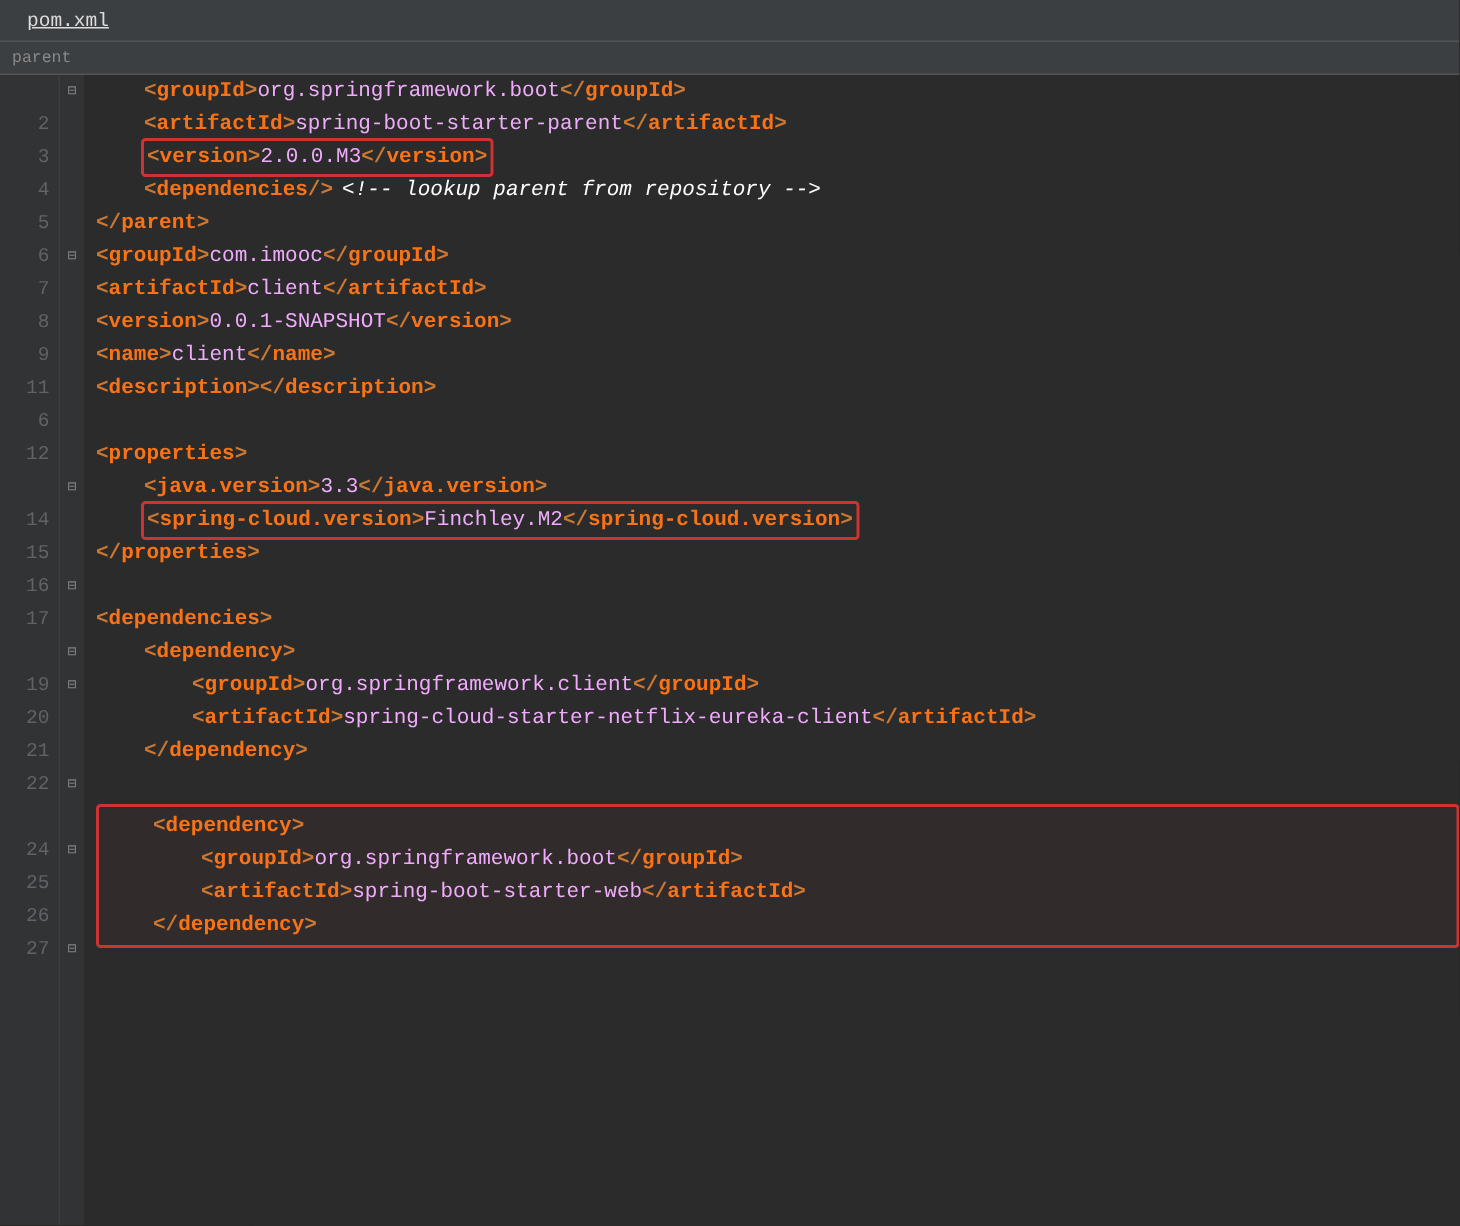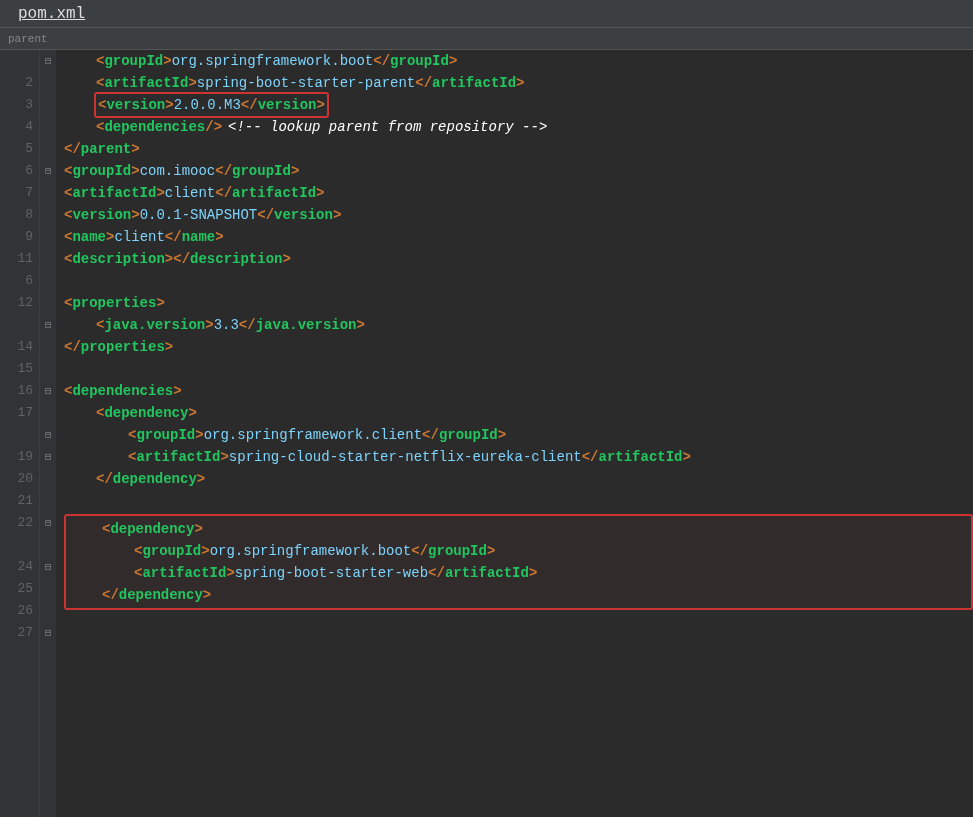--- a/index.html
+++ b/index.html
@@ -124,26 +124,26 @@
       position: relative;
     }
 
     
     .tag-bracket {
       color: #cc7832;
       font-weight: bold;
     }
 
     .tag-name {
-      color: #22c55e;
+      color: #f97316;
       font-weight: bold;
     }
 
     .tag-value {
-      color: #7dd3fc;
+      color: #f0abfc;
     }
 
     .comment {
       color: #ffffff;
       font-style: italic;
     }
 
     
     .red-box {
       display: inline-block;
@@ -155,21 +155,21 @@
 
     .indent1 { padding-left: 32px; }
     .indent2 { padding-left: 64px; }
   </style>
 </head>
 <body>
 
 <div class="editor-container">
 
   <div class="tab-bar">
-    <div class="tab" style="color:#ddd; font-size:16px; background:#3c3f41; border-bottom:none; text-decoration:underline;">
+    <div class="tab" style="color:#ddd; font-size:13px; background:#3c3f41; border-bottom:none; text-decoration:underline;">
       <span>pom.xml</span>
     </div>
   </div>
 
   <div class="breadcrumb-bar">
     <span style="color:#888; font-size:11px;">
       parent
     </span>
   </div>
 
@@ -343,20 +343,26 @@
         <span class="indent1"></span>
         <span class="tag-bracket">&lt;</span>
           <span class="tag-name">java.version</span>
           <span class="tag-bracket">&gt;</span>
           <span class="tag-value">3.3</span>
           <span class="tag-bracket">&lt;/</span>
           <span class="tag-name">java.version</span>
           <span class="tag-bracket">&gt;</span>
       </div>
 
+      <div class="code-line">
+        <span class="indent1"></span>
+        <span class="red-box">
+          <span class="tag-bracket">&lt;</span><span class="tag-name">spring-cloud.version</span><span class="tag-bracket">&gt;</span><span class="tag-value">Finchley.M2</span><span class="tag-bracket">&lt;/</span><span class="tag-name">spring-cloud.version</span><span class="tag-bracket">&gt;</span>
+        </span>
+      </div>
 
       <div class="code-line">
         <span class="tag-bracket">&lt;/</span>
           <span class="tag-name">properties</span>
           <span class="tag-bracket">&gt;</span>
       </div>
 
       <div class="code-line">&nbsp;</div>
 
       <div class="code-line">

